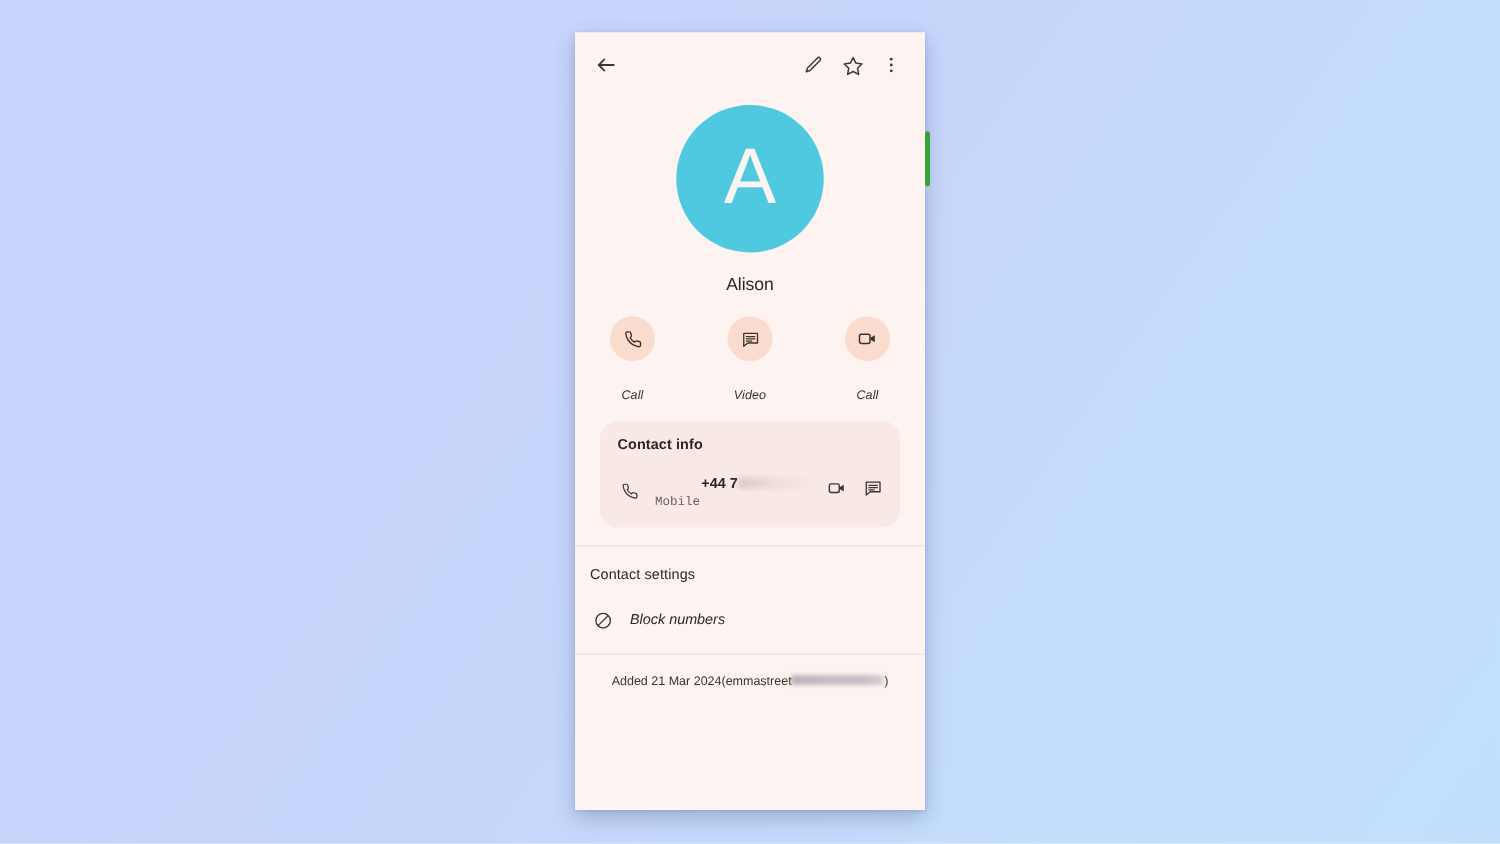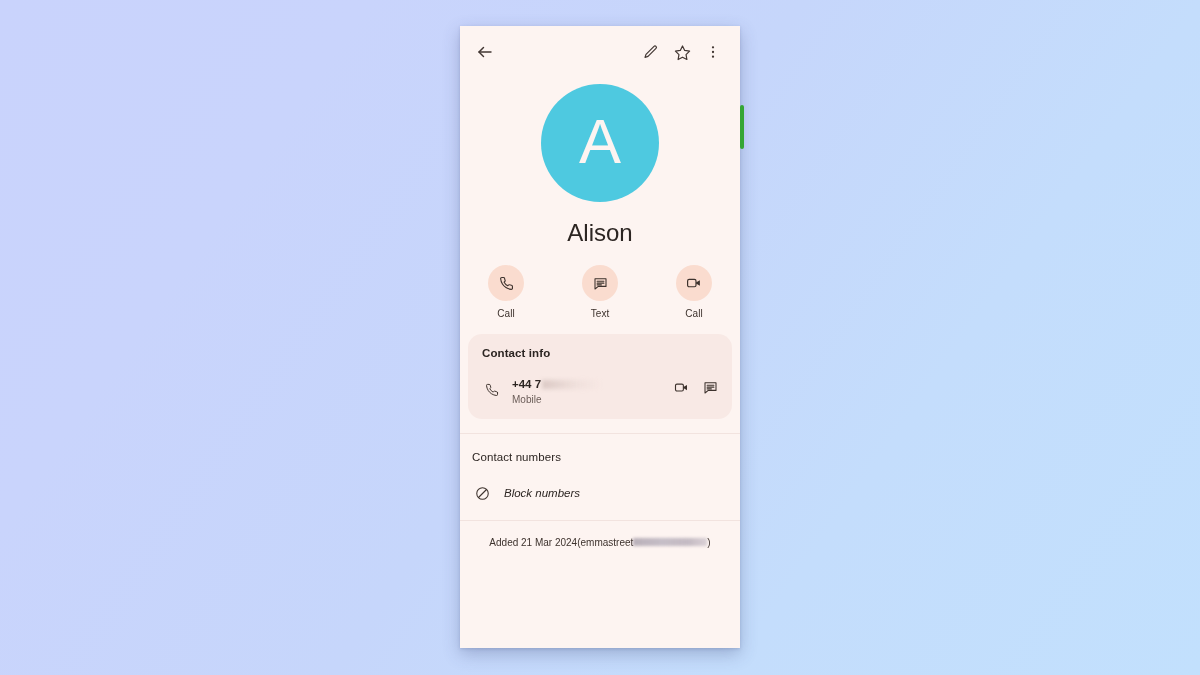--- a/index.html
+++ b/index.html
@@ -44,65 +44,65 @@
   .avatar-wrap{ display:flex; justify-content:center; margin-top:6px; }
   #avatar{
     width:118px; height:118px; border-radius:50%;
     background:#4ec9e0;
     display:flex; align-items:center; justify-content:center;
     color:#fdf4f1; font-size:63px; font-weight:400; line-height:1;
     letter-spacing:0; padding-bottom:4px;
   }
   #contact-name{
     text-align:center; margin-top:17px;
-    font-size:24px; color:#2c2522; font-weight:400;
+    font-size:14px; color:#2c2522; font-weight:400;
   }
 
   
   .actions{
     display:flex; justify-content:center; gap:40px;
     margin-top:18px;
   }
   .action{ width:54px; display:flex; flex-direction:column; align-items:center; }
   .action-circle{
     width:36px; height:36px; border-radius:50%;
     background:#fadccf;
     display:flex; align-items:center; justify-content:center;
     color:#3d322d;
   }
   .action-label{
-    margin-top:7px; font-size:10px; color:#3d322d; letter-spacing:.1px;
-  }
-
-  
-  .card-pad{ padding:15px 8px 0; }
+    margin-top:22px; font-size:10px; color:#3d322d; letter-spacing:.1px;font-style:italic;
+  }
+
+  
+  .card-pad{ padding:15px 20px 0; }
   #contact-info-card{
     background:#f8e9e5; border-radius:14px;
     padding:13px 14px 14px;
   }
   .card-title{ font-size:11.5px; font-weight:700; color:#2c2522; letter-spacing:.1px; }
   .phone-row{
     margin-top:15px; display:flex; align-items:center;
   }
   .phone-row .lead-icon{
     width:20px; display:flex; align-items:center; justify-content:center;
     color:#3d322d; flex:0 0 auto; margin-right:10px;
   }
   .phone-text{ flex:1; min-width:0; }
   #phone-number{
     font-size:11.5px; color:#2c2522; font-weight:700; line-height:1.25;
-    position:relative; display:inline-block;
+    position:relative; display:inline-block;margin-left:37px;
   }
   #phone-number .redact{
     display:inline-block; vertical-align:-1px;
     width:60px; height:9px; margin-left:1px;
     background:linear-gradient(90deg,rgba(190,170,165,.5),rgba(215,198,193,.25) 55%,rgba(248,233,229,0));
     filter:blur(2.2px);
   }
-  #phone-type{ font-size:10px; color:#6b5d58; margin-top:2px; }
+  #phone-type{ font-size:10px; color:#6b5d58; margin-top:2px;font-family:Liberation Mono, monospace; }
   .row-actions{ display:flex; align-items:center; gap:14px; color:#3d322d; flex:0 0 auto; }
 
   
   .divider{ height:1px; background:#f2e3df; margin-top:14px; }
   .settings{ padding:0 12px; }
   .settings-title{
     font-size:11.5px; color:#2c2522; padding:17px 0 0 0; letter-spacing:.1px;
   }
   .setting-row{
     display:flex; align-items:center; height:34px; margin-top:13px;
@@ -181,21 +181,21 @@
 
       <div class="action">
         <div class="action-circle">
           <svg width="15" height="15" viewBox="0 0 24 24" fill="none" stroke="currentColor" stroke-width="1.7" stroke-linejoin="round">
             <path d="M3.2 4.4h17.6v12.2H8.4L3.2 20.8V4.4z"></path>
             <line x1="6.6" y1="8.4" x2="17.4" y2="8.4" stroke-linecap="round"></line>
             <line x1="6.6" y1="11.4" x2="17.4" y2="11.4" stroke-linecap="round"></line>
             <line x1="6.6" y1="14.2" x2="13.4" y2="14.2" stroke-linecap="round"></line>
           </svg>
         </div>
-        <div class="action-label">Text</div>
+        <div class="action-label">Video</div>
       </div>
 
       <div class="action">
         <div class="action-circle">
           <svg width="16" height="16" viewBox="0 0 24 24" fill="none" stroke="currentColor" stroke-width="1.8" stroke-linejoin="round" stroke-linecap="round">
             <rect x="2.4" y="6.6" width="12.6" height="11" rx="2.3"></rect>
             <path d="M15 11.2l5.8-3.4v8.4L15 12.8z" fill="currentColor" stroke="none"></path>
           </svg>
         </div>
         <div class="action-label">Call</div>
@@ -232,21 +232,21 @@
               </svg>
             </div>
           </div>
         </div>
       </div>
     </div>
 
     <div class="divider"></div>
 
     <div class="settings">
-      <div class="settings-title">Contact numbers</div>
+      <div class="settings-title">Contact settings</div>
 
       <div class="setting-row">
         <div class="lead-icon">
           <svg width="15" height="15" viewBox="0 0 24 24" fill="none" stroke="currentColor" stroke-width="1.7">
             <circle cx="12" cy="12" r="9.2"></circle>
             <line x1="5.6" y1="18.4" x2="18.4" y2="5.6" stroke-linecap="round"></line>
           </svg>
         </div>
         <div class="setting-label">Block numbers</div>
       </div>

